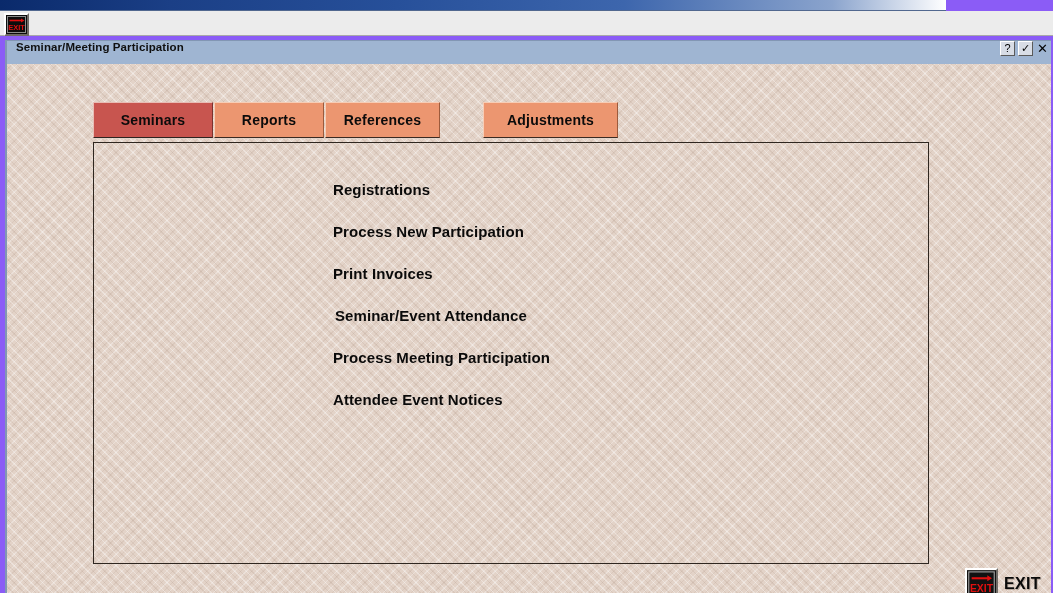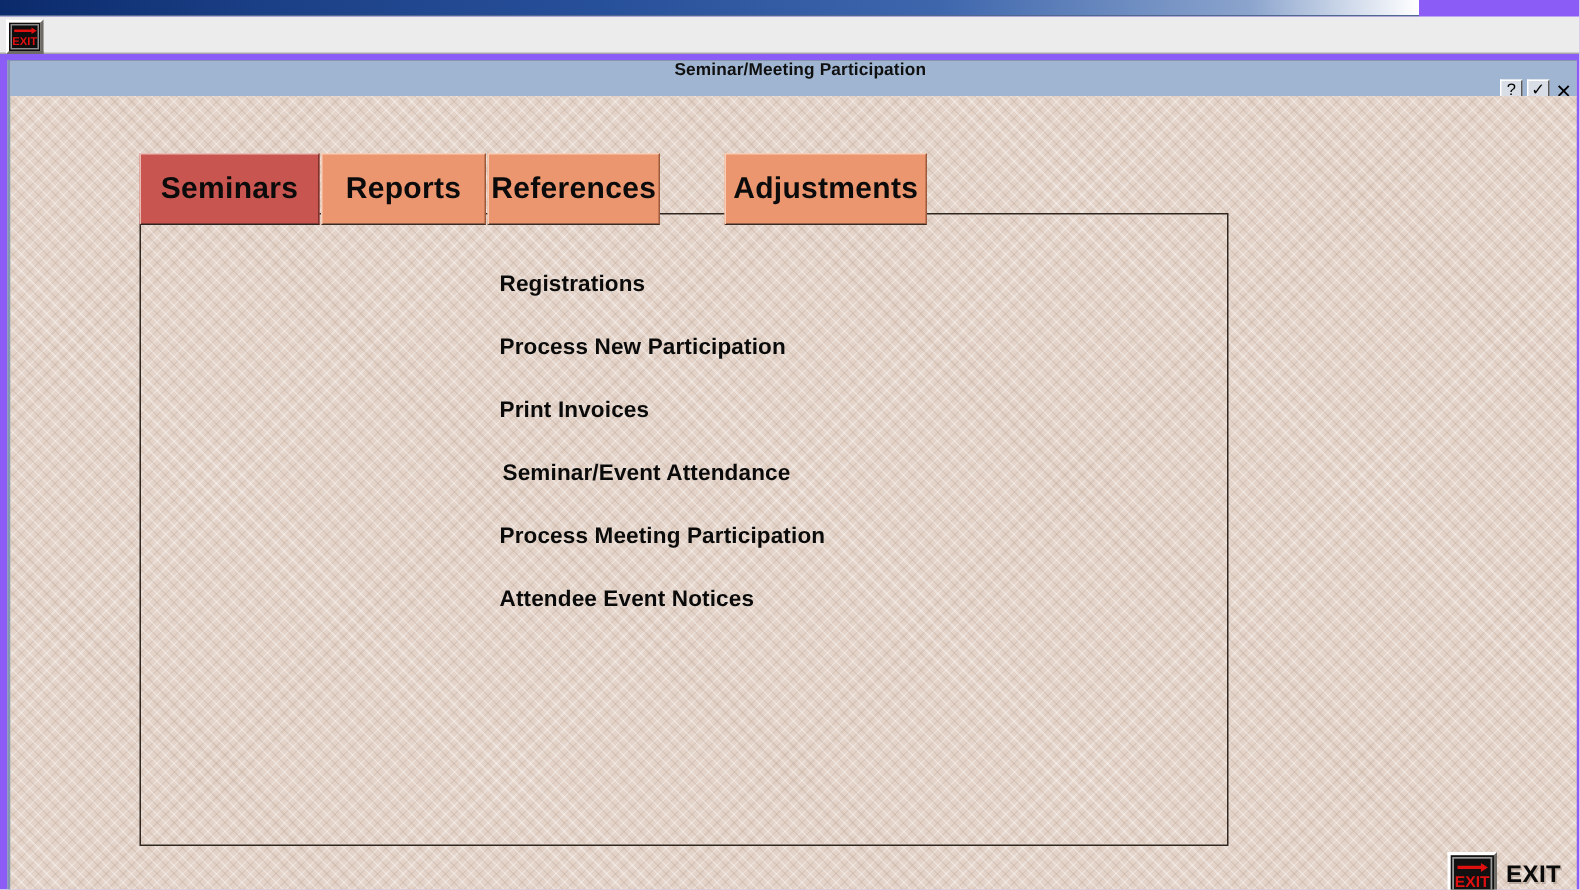--- a/index.html
+++ b/index.html
@@ -96,22 +96,21 @@
   }
 
   .child-titlebar {
     position: absolute;
     left: 0;
     top: 0;
     right: 0;
     height: 23px;
     background: #9fb5d2;
     display: flex;
-    align-items: center;
-    flex-direction: column;
+    align-items: flex-start;
   }
   .child-title-text {
     font-size: 11.5px;
     font-weight: bold;
     color: #101010;
     padding-left: 9px;
     letter-spacing: 0.1px;
     white-space: nowrap;
   }
   .child-title-controls {
@@ -170,26 +169,26 @@
   
   .tabstrip {
     position: absolute;
     left: 86px;
     top: 38px;
     display: flex;
     align-items: flex-end;
     z-index: 3;
   }
   .tab {
-    height: 48px;
+    height: 36px;
     box-sizing: border-box;
     display: flex;
     align-items: center;
     justify-content: center;
-    font-size: 20px;
+    font-size: 14px;
     font-weight: bold;
     color: #0b0b0b;
     cursor: pointer;
     background: #ec9670;
     border-top: 1px solid #f7cdb6;
     border-left: 1px solid #f7cdb6;
     border-right: 1px solid #9c5a3c;
     border-bottom: 1px solid #3b2a22;
     margin-right: 1px;
     letter-spacing: 0.2px;
@@ -205,21 +204,21 @@
   .tab-w1 { width: 120px; }
   .tab-w2 { width: 110px; text-align: right; }
   .tab-w3 { width: 115px; }
   .tab-w4 { width: 135px; margin-left: 42px; }
 
   
   .content-panel {
     position: absolute;
     left: 86px;
     top: 78px;
-    width: 726px;
+    width: 836px;
     height: 422px;
     border: 1px solid #2f2720;
     box-sizing: border-box;
     background: transparent;
     z-index: 1;
     padding-left: 36px;
   }
 
   .menu-list {
     position: absolute;

